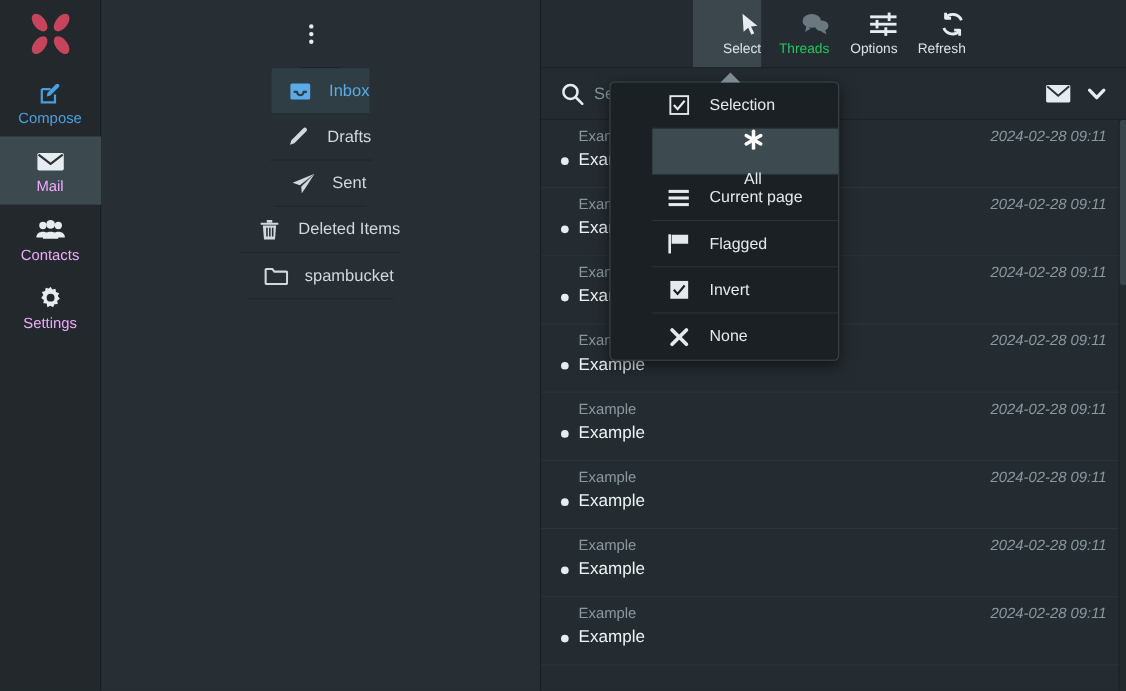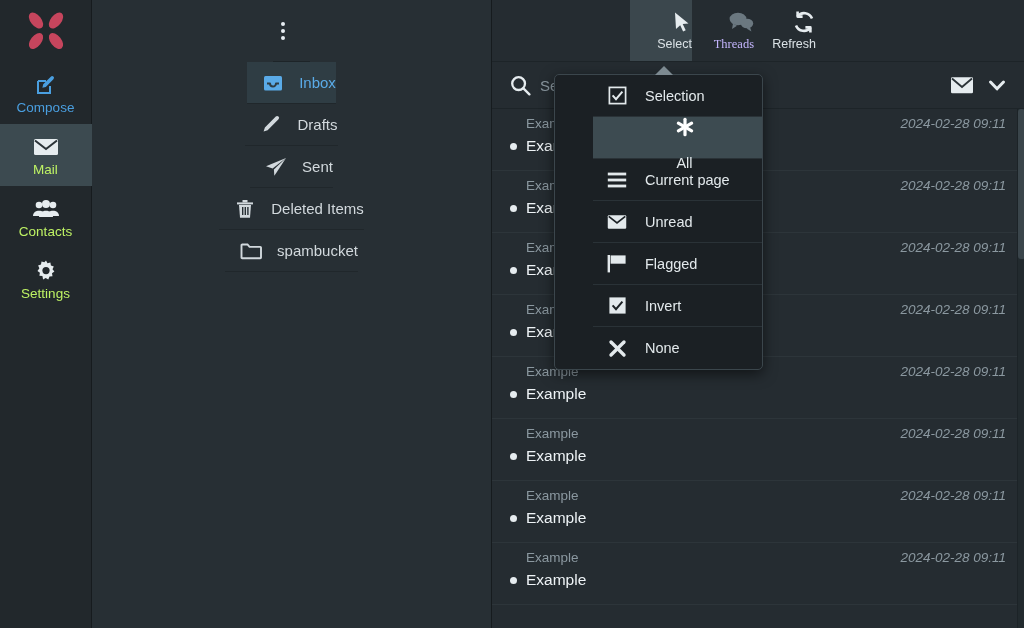--- a/index.html
+++ b/index.html
@@ -20,21 +20,21 @@
     flex: 0 0 92px;
   }
   #logo-wrap { height: 62px; width: 92px; display: flex; align-items: center; justify-content: center; }
   .rail-item {
     width: 92px; height: 62px;
     display: flex; flex-direction: column; align-items: center; justify-content: center;
     gap: 3px; cursor: pointer;
   }
   .rail-item.active { background: #3c4a50; }
   .rail-ico { height: 26px; display: flex; align-items: center; justify-content: center; }
-  .rail-lbl { font-size: 13.5px; color: #bef264; line-height: 1; }
+  .rail-lbl { font-size: 13.5px; color: #f0abfc; line-height: 1; }
   .rail-item.compose .rail-lbl { color: #4a9fe0; }
 
   
   #folders {
     width: 400px; flex: 0 0 400px; height: 628px;
     background: #272f34;
     border-right: 1px solid #161b1e;
     display: flex; flex-direction: column; align-items: center;
   }
   #folders-head {
@@ -67,21 +67,21 @@
   }
   .tb-btn {
     width: 62px; height: 61px;
     display: flex; flex-direction: column; align-items: flex-end; justify-content: center;
     gap: 4px; cursor: pointer; position: relative;
   }
   .tb-btn.active { background: #3b474d; }
   .tb-btn.disabled { cursor: default; }
   .tb-ico { height: 24px; display: flex; align-items: center; justify-content: center; }
   .tb-lbl { font-size: 12.5px; color: #dbe2e6; line-height: 1; white-space: nowrap; }
-  .tb-btn.disabled .tb-lbl { color: #c4b5fd; font-family: Liberation Serif, serif; }
+  .tb-btn.disabled .tb-lbl { color: #22c55e; }
 
   #searchbar {
     height: 47px; flex: 0 0 47px;
     display: flex; align-items: center;
     border-bottom: 1px solid #1d2428;
     background: #252c31;
     padding: 0 18px 0 14px;
   }
   #search-ico { flex: 0 0 28px; display: flex; align-items: center; justify-content: center; }
   #search-input {
@@ -285,20 +285,33 @@
           <svg width="26" height="22" viewBox="0 0 26 22" fill="#6b7880">
             <ellipse cx="10" cy="8" rx="8.4" ry="6.2"></ellipse>
               <path d="M5 12.5 4 18l5-3.2z"></path>
             <ellipse cx="19" cy="12.5" rx="6.2" ry="4.8"></ellipse>
               <path d="M22 16 23.4 20.4 18.6 17.6z"></path>
           </svg>
         </span>
         <span class="tb-lbl">Threads</span>
       </div>
 
+      <div class="tb-btn">
+        <span class="tb-ico">
+          <svg width="26" height="22" viewBox="0 0 26 22" fill="#e6ecef">
+            <rect x="1" y="3" width="24" height="2.6"></rect>
+              <rect x="17" y="0.4" width="2.6" height="7.8"></rect>
+            <rect x="1" y="9.7" width="24" height="2.6"></rect>
+              <rect x="6" y="7.1" width="2.6" height="7.8"></rect>
+            <rect x="1" y="16.4" width="24" height="2.6"></rect>
+              <rect x="14" y="13.8" width="2.6" height="7.8"></rect>
+          </svg>
+        </span>
+        <span class="tb-lbl">Options</span>
+      </div>
 
       <div class="tb-btn">
         <span class="tb-ico">
           <svg width="24" height="24" viewBox="0 0 24 24" fill="none" stroke="#e6ecef" stroke-width="2.6">
             <path d="M20 8.5A8.4 8.4 0 0 0 5.5 6.4"></path>
               <path d="M4 15.5A8.4 8.4 0 0 0 18.5 17.6"></path>
             <path d="M5.6 1.6v5h5" stroke-linejoin="round"></path>
               <path d="M18.4 22.4v-5h-5" stroke-linejoin="round"></path>
           </svg>
         </span>
@@ -444,29 +457,20 @@
       <span class="mi-ico">
         <svg width="20" height="16" viewBox="0 0 20 16" fill="#e3e9ec">
           <rect x="0.8" y="0.6" width="18.4" height="2.8"></rect>
           <rect x="0.8" y="6.6" width="18.4" height="2.8"></rect>
           <rect x="0.8" y="12.6" width="18.4" height="2.8"></rect>
         </svg>
       </span>
       <span>Current page</span>
     </div>
 
-    <div class="mi">
-      <span class="mi-ico">
-        <svg width="21" height="16" viewBox="0 0 21 16">
-          <rect x="0.8" y="0.8" width="19.4" height="14.4" rx="1.2" fill="#e3e9ec"></rect>
-          <path d="M1.8 2 L10.5 9 L19.2 2" fill="none" stroke="#1b2024" stroke-width="1.7"></path>
-        </svg>
-      </span>
-      <span>Unread</span>
-    </div>
 
     <div class="mi">
       <span class="mi-ico">
         <svg width="20" height="19" viewBox="0 0 20 19" fill="#e3e9ec">
           <rect x="0.6" y="1" width="2.4" height="17.4"></rect>
           <path d="M3.6 1.4h15v8.3H3.6z"></path>
         </svg>
       </span>
       <span>Flagged</span>
     </div>

